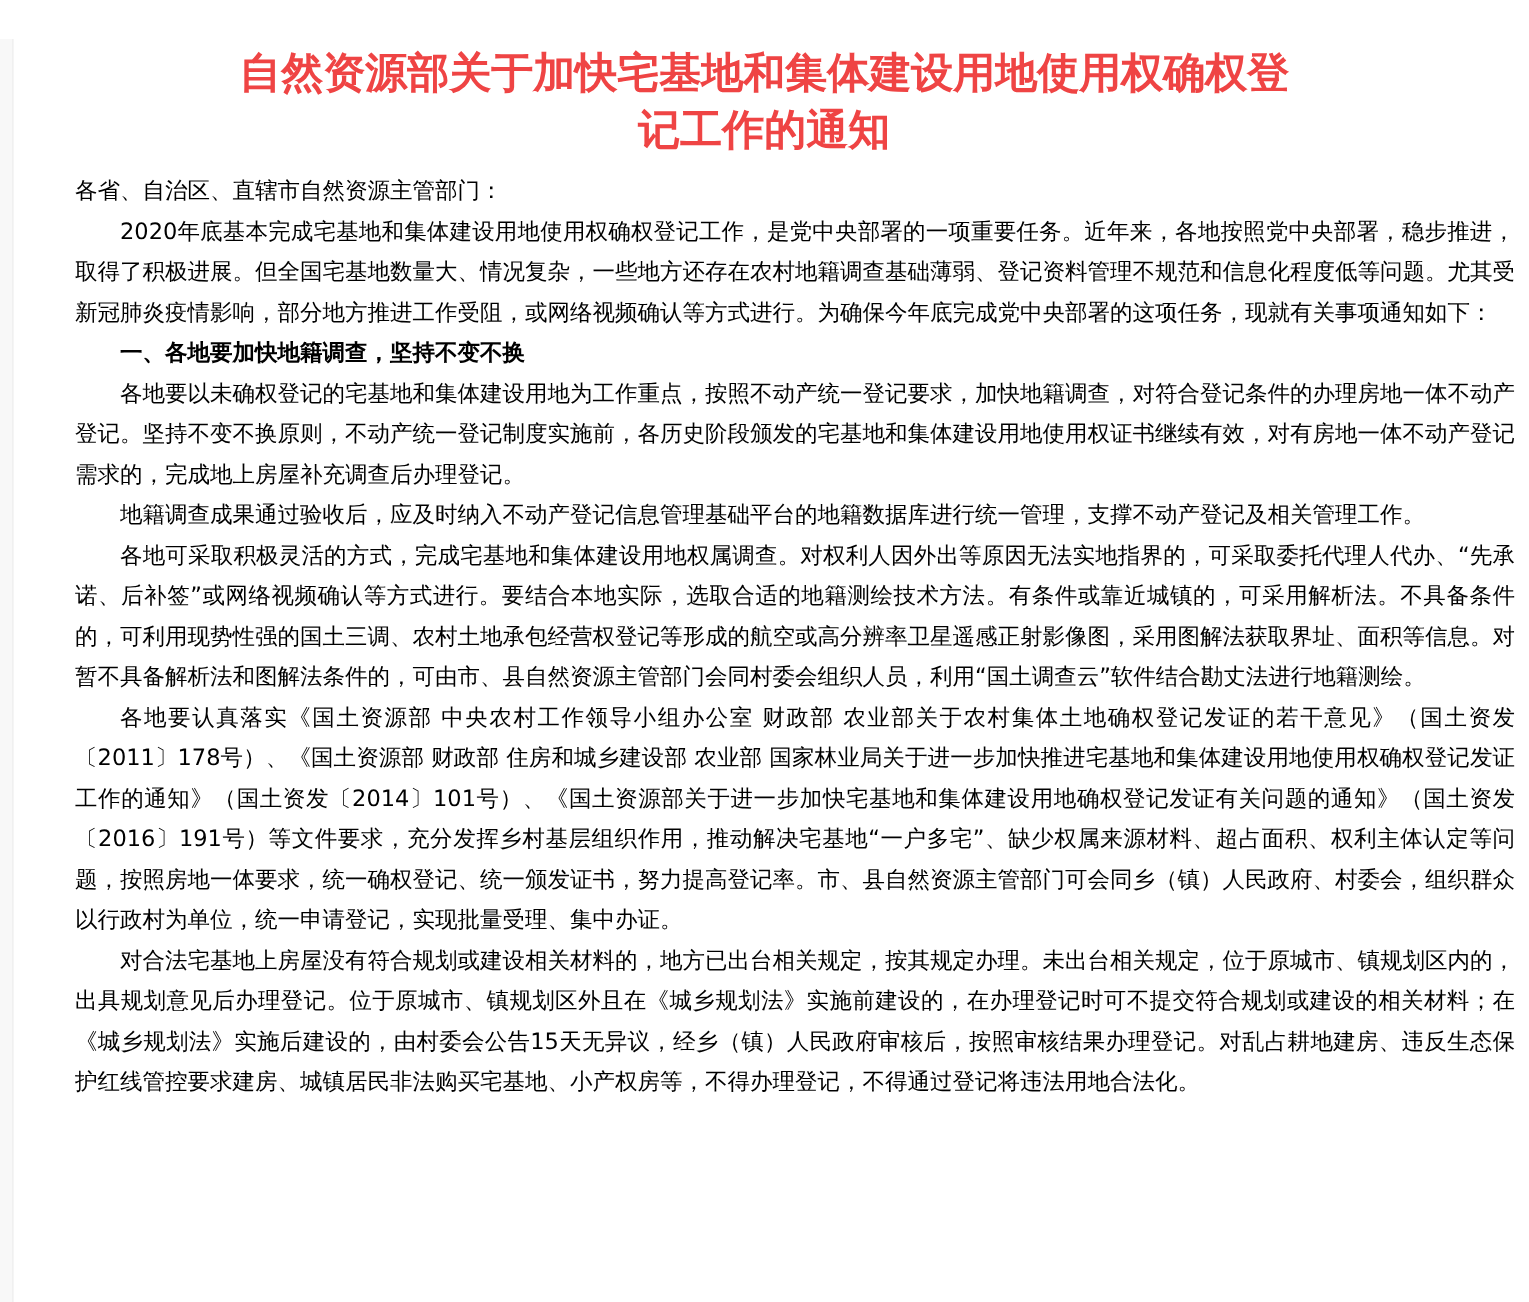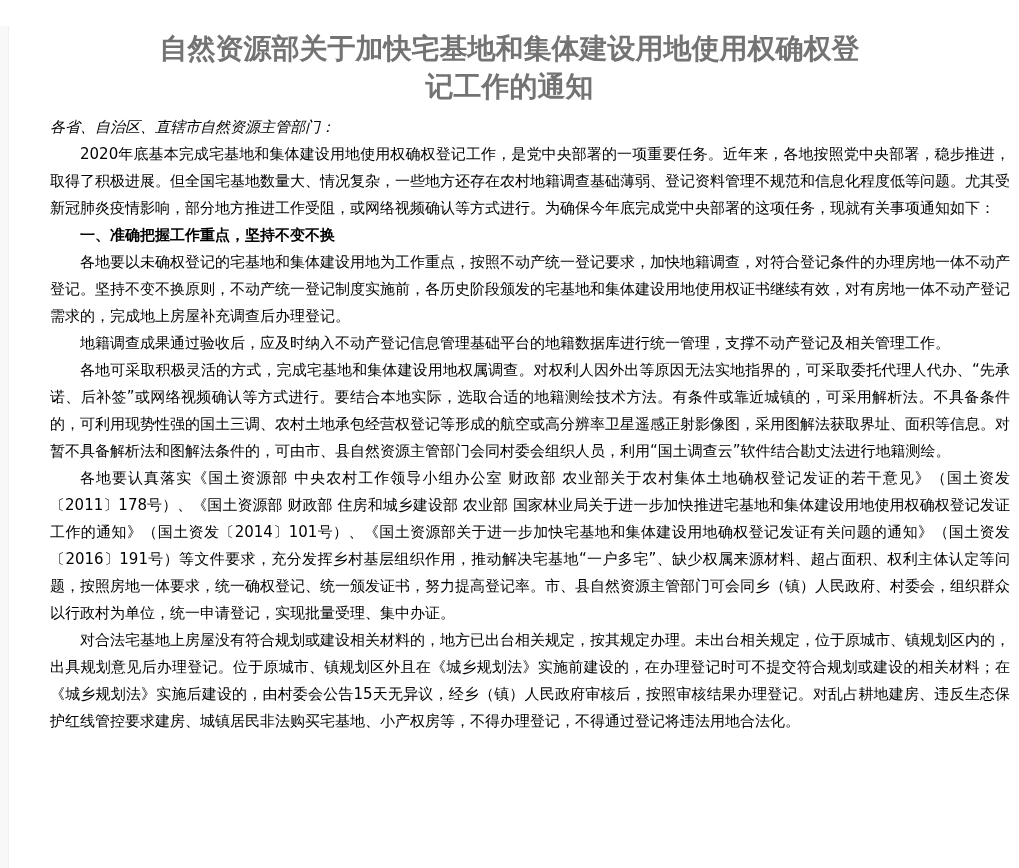--- a/index.html
+++ b/index.html
@@ -25,36 +25,35 @@
     border-right: 1px solid #f0f0f0;
   }
   .doc-title {
     width: 700px;
     margin: 30px auto 8px auto;
     font-family: "DejaVu Serif", "Liberation Serif", serif;
     font-size: 28px;
     line-height: 38px;
     font-weight: bold;
     text-align: center;
-    color: #737373;
+    color: #ef4444;
   }
   .doc-body {
     margin: 0 9px 0 50px;
     font-size: 15px;
     line-height: 27px;
     text-align: justify;
     letter-spacing: 0;
   }
   .doc-body p {
     margin: 0;
     padding: 0;
   }
   p.salutation {
     text-indent: 0;
-    font-style: italic;
   }
   p.para {
     text-indent: 2em;
   }
   p.heading {
     text-indent: 2em;
     font-weight: bold;
   }
 </style>
 </head>
@@ -62,21 +61,21 @@
 
 <div class="left-edge"></div>
 
 <div>
   <h1 class="doc-title">自然资源部关于加快宅基地和集体建设用地使用权确权登记工作的通知</h1>
 
   <div class="doc-body">
     <p class="salutation">各省、自治区、直辖市自然资源主管部门：</p>
     <div>
         <p class="para">2020年底基本完成宅基地和集体建设用地使用权确权登记工作，是党中央部署的一项重要任务。近年来，各地按照党中央部署，稳步推进，取得了积极进展。但全国宅基地数量大、情况复杂，一些地方还存在农村地籍调查基础薄弱、登记资料管理不规范和信息化程度低等问题。尤其受新冠肺炎疫情影响，部分地方推进工作受阻，或网络视频确认等方式进行。为确保今年底完成党中央部署的这项任务，现就有关事项通知如下：</p>
-        <p class="heading">一、准确把握工作重点，坚持不变不换</p>
+        <p class="heading">一、各地要加快地籍调查，坚持不变不换</p>
         <p class="para">各地要以未确权登记的宅基地和集体建设用地为工作重点，按照不动产统一登记要求，加快地籍调查，对符合登记条件的办理房地一体不动产登记。坚持不变不换原则，不动产统一登记制度实施前，各历史阶段颁发的宅基地和集体建设用地使用权证书继续有效，对有房地一体不动产登记需求的，完成地上房屋补充调查后办理登记。</p>
         <p class="para">地籍调查成果通过验收后，应及时纳入不动产登记信息管理基础平台的地籍数据库进行统一管理，支撑不动产登记及相关管理工作。</p>
         <p class="para">各地可采取积极灵活的方式，完成宅基地和集体建设用地权属调查。对权利人因外出等原因无法实地指界的，可采取委托代理人代办、“先承诺、后补签”或网络视频确认等方式进行。要结合本地实际，选取合适的地籍测绘技术方法。有条件或靠近城镇的，可采用解析法。不具备条件的，可利用现势性强的国土三调、农村土地承包经营权登记等形成的航空或高分辨率卫星遥感正射影像图，采用图解法获取界址、面积等信息。对暂不具备解析法和图解法条件的，可由市、县自然资源主管部门会同村委会组织人员，利用“国土调查云”软件结合勘丈法进行地籍测绘。</p>
         <p class="para">各地要认真落实《国土资源部 中央农村工作领导小组办公室 财政部 农业部关于农村集体土地确权登记发证的若干意见》（国土资发〔2011〕178号）、《国土资源部 财政部 住房和城乡建设部 农业部 国家林业局关于进一步加快推进宅基地和集体建设用地使用权确权登记发证工作的通知》（国土资发〔2014〕101号）、《国土资源部关于进一步加快宅基地和集体建设用地确权登记发证有关问题的通知》（国土资发〔2016〕191号）等文件要求，充分发挥乡村基层组织作用，推动解决宅基地“一户多宅”、缺少权属来源材料、超占面积、权利主体认定等问题，按照房地一体要求，统一确权登记、统一颁发证书，努力提高登记率。市、县自然资源主管部门可会同乡（镇）人民政府、村委会，组织群众以行政村为单位，统一申请登记，实现批量受理、集中办证。</p>
         <p class="para">对合法宅基地上房屋没有符合规划或建设相关材料的，地方已出台相关规定，按其规定办理。未出台相关规定，位于原城市、镇规划区内的，出具规划意见后办理登记。位于原城市、镇规划区外且在《城乡规划法》实施前建设的，在办理登记时可不提交符合规划或建设的相关材料；在《城乡规划法》实施后建设的，由村委会公告15天无异议，经乡（镇）人民政府审核后，按照审核结果办理登记。对乱占耕地建房、违反生态保护红线管控要求建房、城镇居民非法购买宅基地、小产权房等，不得办理登记，不得通过登记将违法用地合法化。</p>
       </div>
   </div>
 </div>
 
 </body></html>

